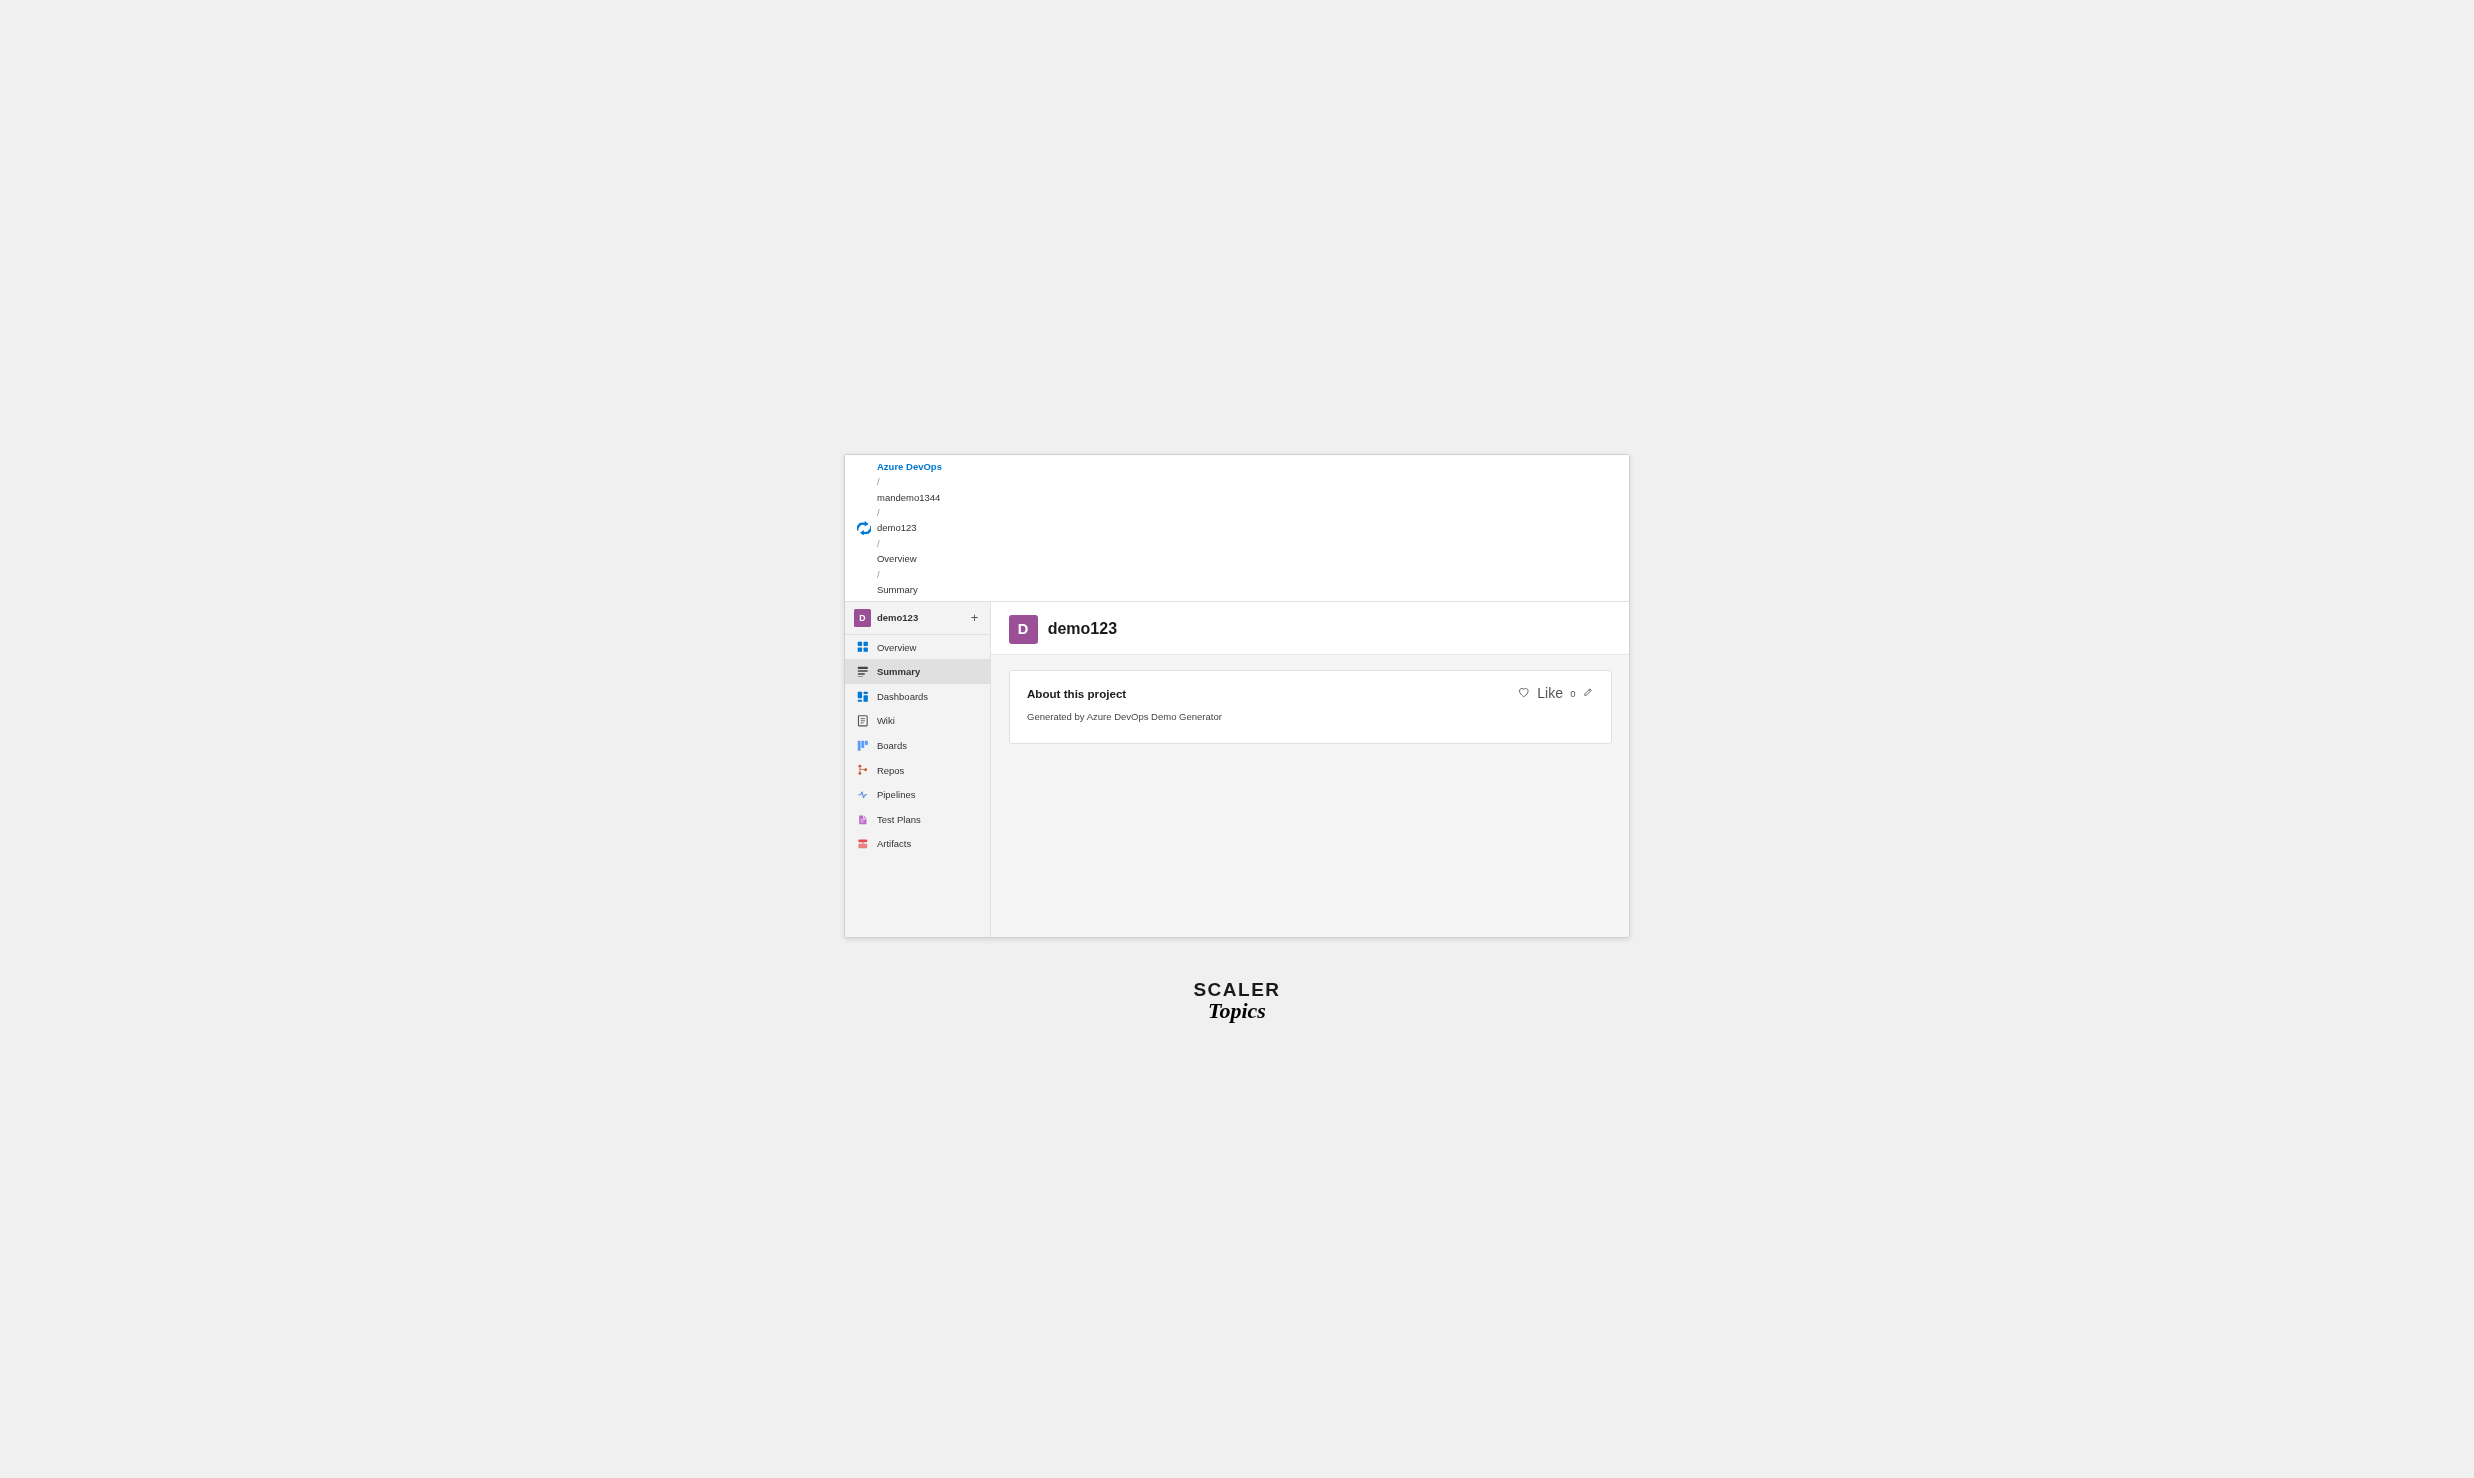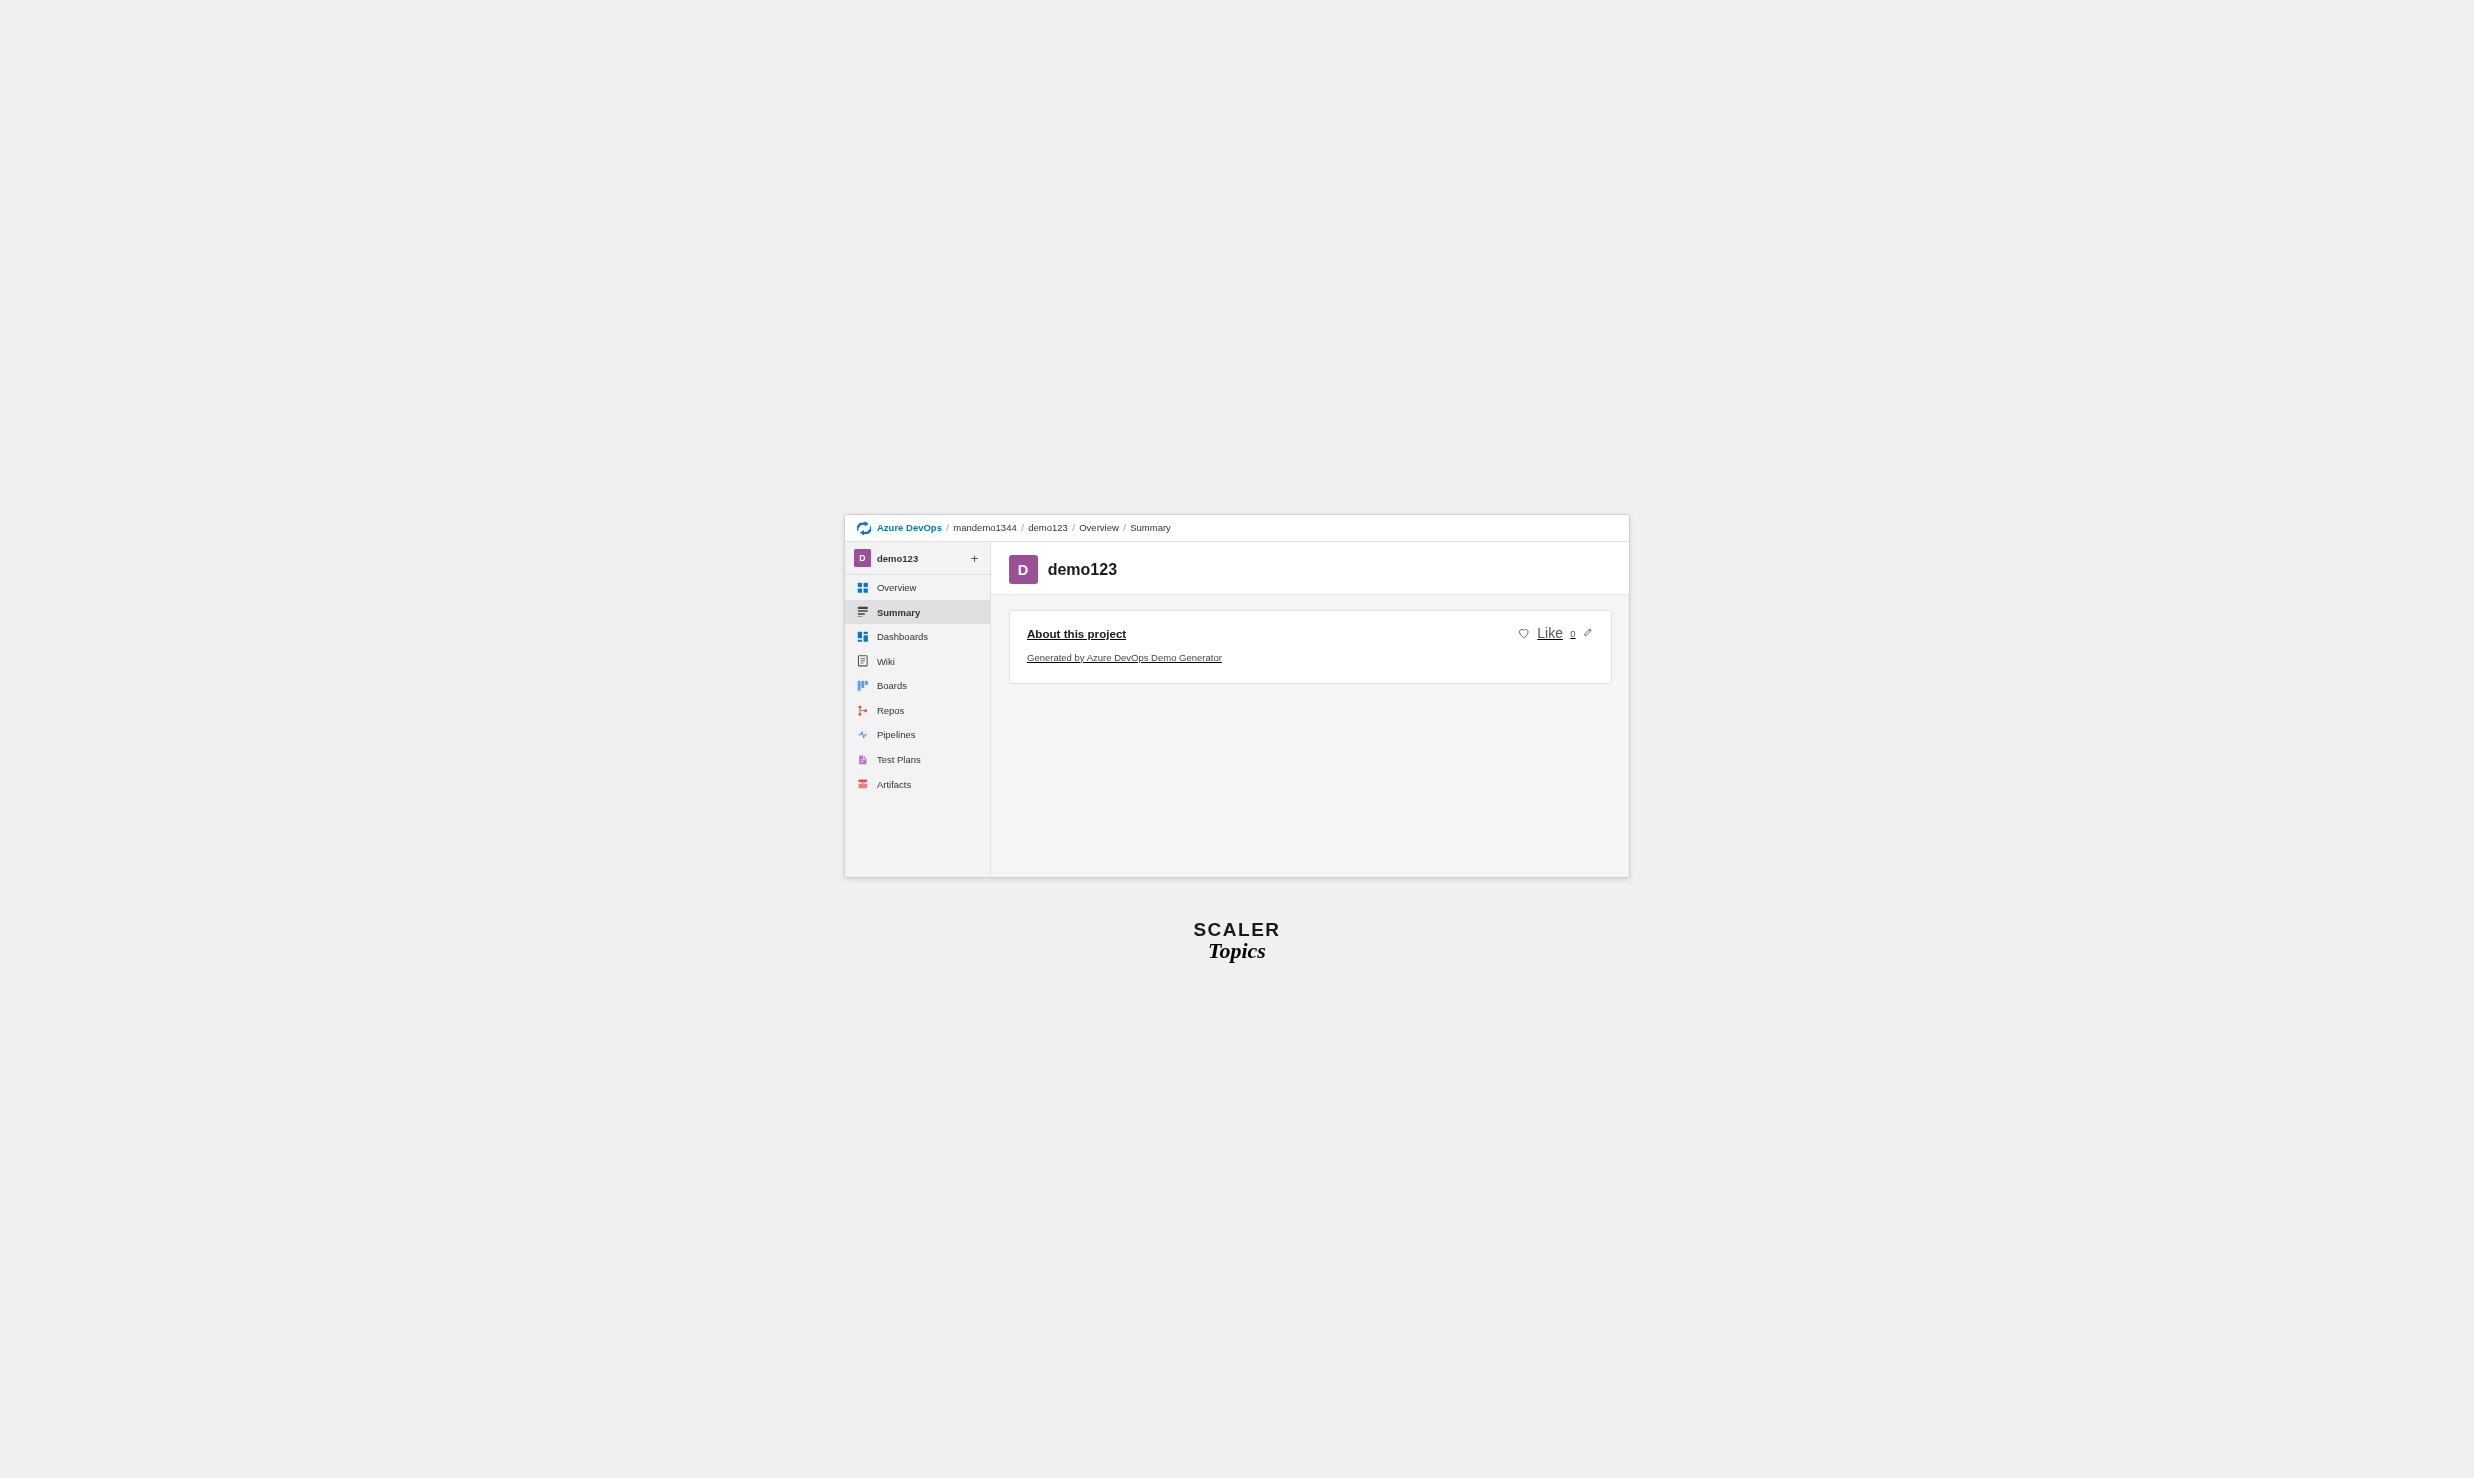--- a/index.html
+++ b/index.html
@@ -36,20 +36,21 @@
     .azure-devops-logo {
       width: 14.6px;
       height: 14.6px;
       flex-shrink: 0;
     }
     .breadcrumb {
       display: flex;
       gap: 4.4px;
       font-size: 9.5px;
       color: #333;
+      flex-direction: column;
     }
     .breadcrumb .brand {
       color: #0078d4;
       font-weight: 600;
     }
     .breadcrumb .sep {
       color: #999;
     }
 
     
@@ -158,21 +159,20 @@
     }
     .content-project-name {
       font-size: 16px;
       font-weight: 600;
       color: #1a1a1a;
     }
 
     .content-body {
       padding: 14.6px 17.5px;
       background: #f5f5f5;
-      text-decoration: underline;
     }
 
     .about-card {
       background: #fff;
       border: 0.7px solid #e0e0e0;
       border-radius: 2.9px;
       padding: 14.6px 17.5px;
     }
     .about-card-header {
       display: flex;

